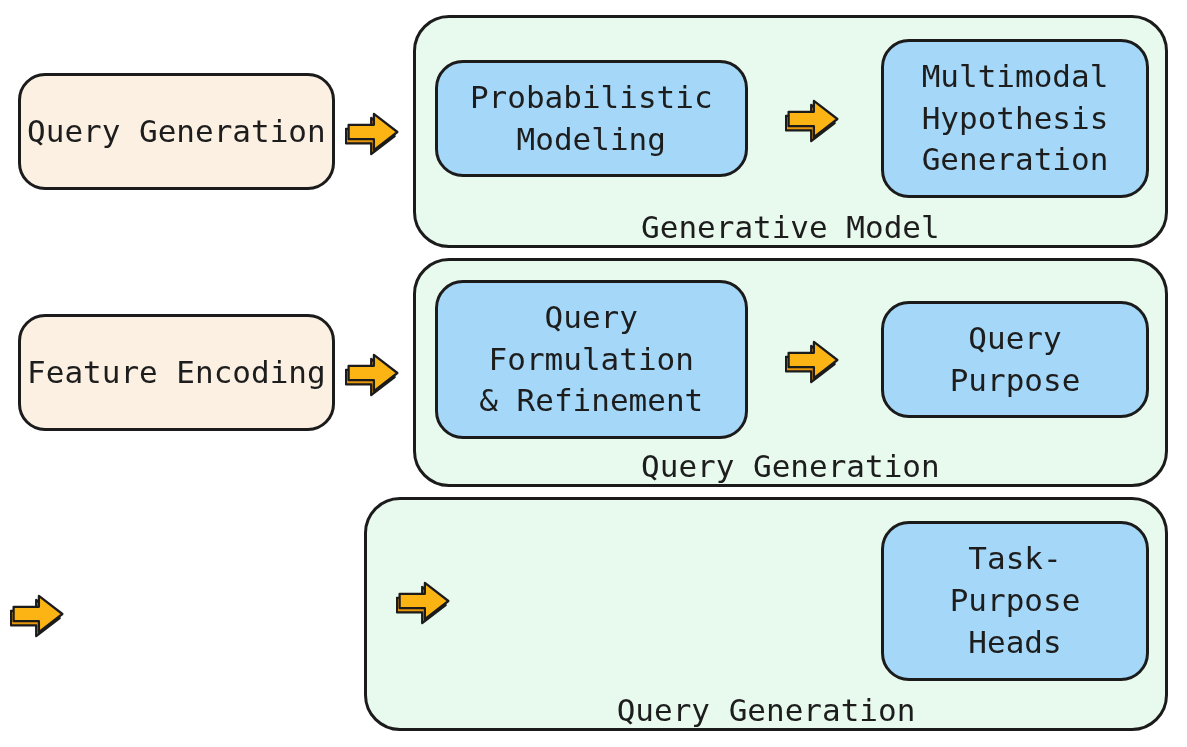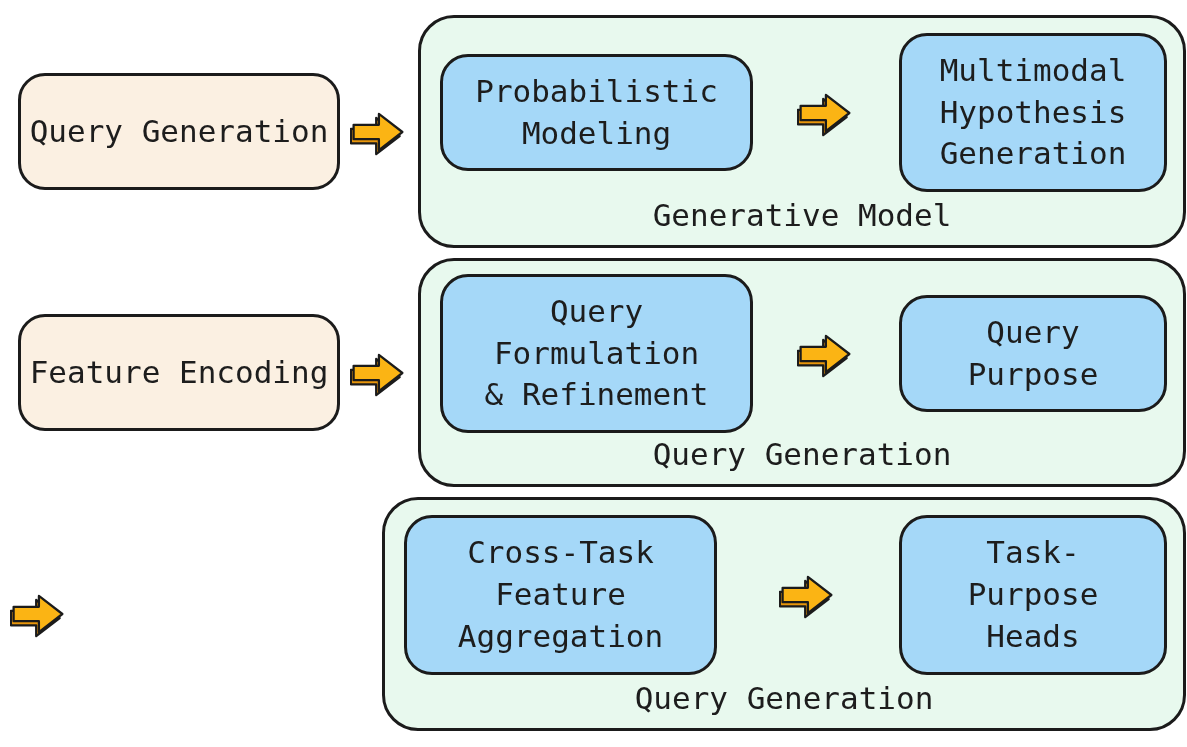--- a/index.html
+++ b/index.html
@@ -42,21 +42,21 @@
 
   .big-arrow {
     flex: 0 0 auto;
     margin: 0 12px 0 10px;
     display: block;
   }
 
   .group-container {
     box-sizing: border-box;
     margin-left: auto;
-    margin-right: 1px;
+    margin-right: 19px;
     width: 804px;
     height: 100%;
     background: #E8F9EE;
     border: 3px solid #1b1b1b;
     border-radius: 36px;
     display: flex;
     flex-direction: column;
     overflow: hidden;
   }
   .group-content {
@@ -80,21 +80,21 @@
     white-space: pre-line;
     padding: 14px 8px;
   }
   .step-left  { width: 313px; min-height: 117px; }
   .step-right { width: 268px; min-height: 117px; }
 
   .group-label {
     flex: 0 0 auto;
     text-align: center;
     font-size: 31px;
-    padding: 2px 0 12px 0;
+    padding: 2px 0 0 0;
     white-space: pre-line;
   }
 </style>
 </head>
 <body>
 
 <div class="canvas">
 
   <div class="row row-0">
     <div class="input-node">
@@ -152,25 +152,20 @@
     </div>
   </div>
 
   <div class="row row-2">
     <svg class="big-arrow" width="56" height="52" viewBox="0 0 62 56">
       <path d="M4 20 L32 20 L32 8 L58 28 L32 48 L32 36 L4 36 Z" transform="translate(-3,4.5)" fill="#E8960B" stroke="#1b1b1b" stroke-width="2.5" stroke-linejoin="round"></path>
       <path d="M4 20 L32 20 L32 8 L58 28 L32 48 L32 36 L4 36 Z" fill="#FBB414" stroke="#1b1b1b" stroke-width="2.5" stroke-linejoin="round"></path>
     </svg>
     <div class="group-container">
       <div class="group-content">
-        <div class="step-node step-left">
-          <span>Cross-Task
-Feature
-Aggregation</span>
-        </div>
         <svg class="big-arrow" width="56" height="52" viewBox="0 0 62 56">
           <path d="M4 20 L32 20 L32 8 L58 28 L32 48 L32 36 L4 36 Z" transform="translate(-3,4.5)" fill="#E8960B" stroke="#1b1b1b" stroke-width="2.5" stroke-linejoin="round"></path>
           <path d="M4 20 L32 20 L32 8 L58 28 L32 48 L32 36 L4 36 Z" fill="#FBB414" stroke="#1b1b1b" stroke-width="2.5" stroke-linejoin="round"></path>
         </svg>
         <div class="step-node step-right">
           <span>Task-
 Purpose
 Heads</span>
         </div>
       </div>

